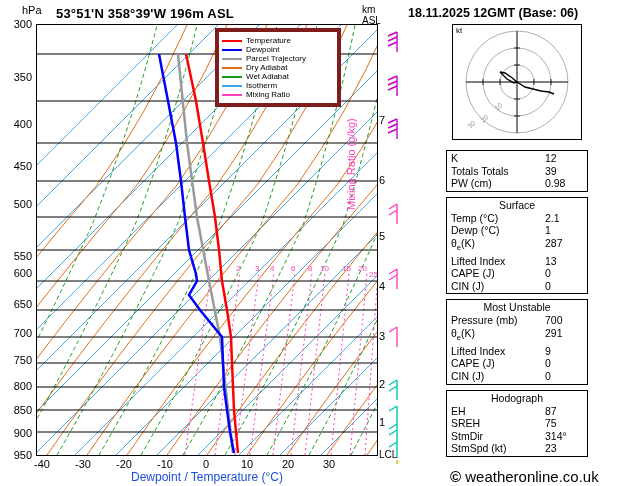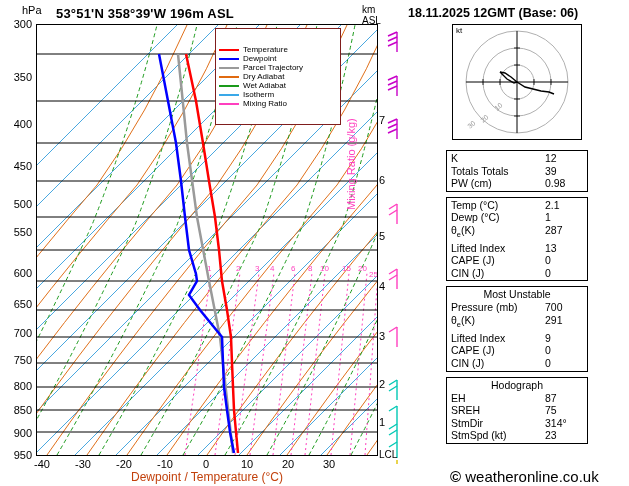--- a/index.html
+++ b/index.html
@@ -12,26 +12,26 @@
   .title{position:absolute;left:56px;top:6px;font-size:13px;color:#000;font-weight:bold;letter-spacing:0.2px;}
   .km-label{position:absolute;left:362px;top:4px;font-size:10px;color:#000;line-height:11px;text-align:left;}
 
   .plot{position:absolute;left:36px;top:24px;width:342px;height:432px;border:1px solid #000;box-sizing:border-box;overflow:hidden;background:#fff;}
   .plot svg{position:absolute;left:0;top:0;}
 
   .ylabels{position:absolute;left:0;top:24px;width:34px;height:432px;}
   .ylabels span{position:absolute;right:2px;font-size:11px;color:#000;transform:translateY(-50%);}
   .xlabels{position:absolute;left:36px;top:458px;width:342px;height:14px;}
   .xlabels span{position:absolute;font-size:11px;color:#000;transform:translateX(-50%);}
-  .xaxis-title{position:absolute;left:36px;top:470px;width:342px;text-align:center;font-size:12px;color:#c2410c;}
+  .xaxis-title{position:absolute;left:36px;top:470px;width:342px;text-align:center;font-size:12px;color:#1d4ed8;}
   .rlabels{position:absolute;left:379px;top:24px;width:21px;height:440px;}
   .rlabels span{position:absolute;left:0;font-size:11px;color:#000;transform:translateY(-50%);}
   .lcl{position:absolute;left:379px;top:449px;font-size:10px;color:#000;}
 
-  .legend{position:absolute;left:215px;top:28px;width:126px;padding:16px 3px;background:#fff;border:1px solid #7f1d1d;box-sizing:border-box;}
+  .legend{position:absolute;left:215px;top:28px;width:126px;padding:4px 3px;background:#fff;border:4px solid #7f1d1d;box-sizing:border-box;}
   .legend .row{display:flex;align-items:center;height:9px;margin:0;}
   .legend .swatch{width:20px;height:0;border-top-width:2px;border-top-style:solid;margin-right:4px;}
   .legend .lab{font-size:8px;color:#000;line-height:9px;white-space:nowrap;}
 
   .mixlabel{position:absolute;left:345px;top:210px;font-size:11px;color:#ff3fbf;transform:rotate(-90deg);transform-origin:left top;white-space:nowrap;}
 
   
   .right{position:absolute;left:404px;top:0;width:225px;height:486px;}
   .datehdr{position:absolute;left:4px;top:6px;font-size:12.5px;font-weight:bold;color:#000;white-space:nowrap;}
 
@@ -58,21 +58,21 @@
     <div class="hpa-label">hPa</div>
     <div class="title">53°51'N  358°39'W  196m ASL</div>
     <div class="km-label">km<br>ASL</div>
 
     <div class="ylabels">
       <span style="top:0px;">300</span>
       <span style="top:53px;">350</span>
       <span style="top:100px;text-align:center;">400</span>
       <span style="top:142px;">450</span>
       <span style="top:180px;">500</span>
-      <span style="top:208px;">550</span>
+      <span style="top:232px;">550</span>
       <span style="top:249px;">600</span>
       <span style="top:280px;padding-left:40px;">650</span>
       <span style="top:309px;">700</span>
       <span style="top:336px;">750</span>
       <span style="top:362px;">800</span>
       <span style="top:386px;">850</span>
       <span style="top:409px;">900</span>
       <span style="top:431px;">950</span>
     </div>
 
@@ -322,20 +322,21 @@
             <span class="k">Totals Totals</span>
             <span class="v">39</span>
           </div>
         <div class="trow">
             <span class="k">PW (cm)</span>
             <span class="v">0.98</span>
           </div>
       </div>
 
       <div class="tbl">
+        <div class="sec">Surface</div>
         <div class="trow">
             <span class="k">Temp (°C)</span>
             <span class="v">2.1</span>
           </div>
         <div class="trow">
             <span class="k">Dewp (°C)</span>
             <span class="v">1</span>
           </div>
         <div class="trow">
             <span class="k">θ<sub>e</sub>(K)</span>

